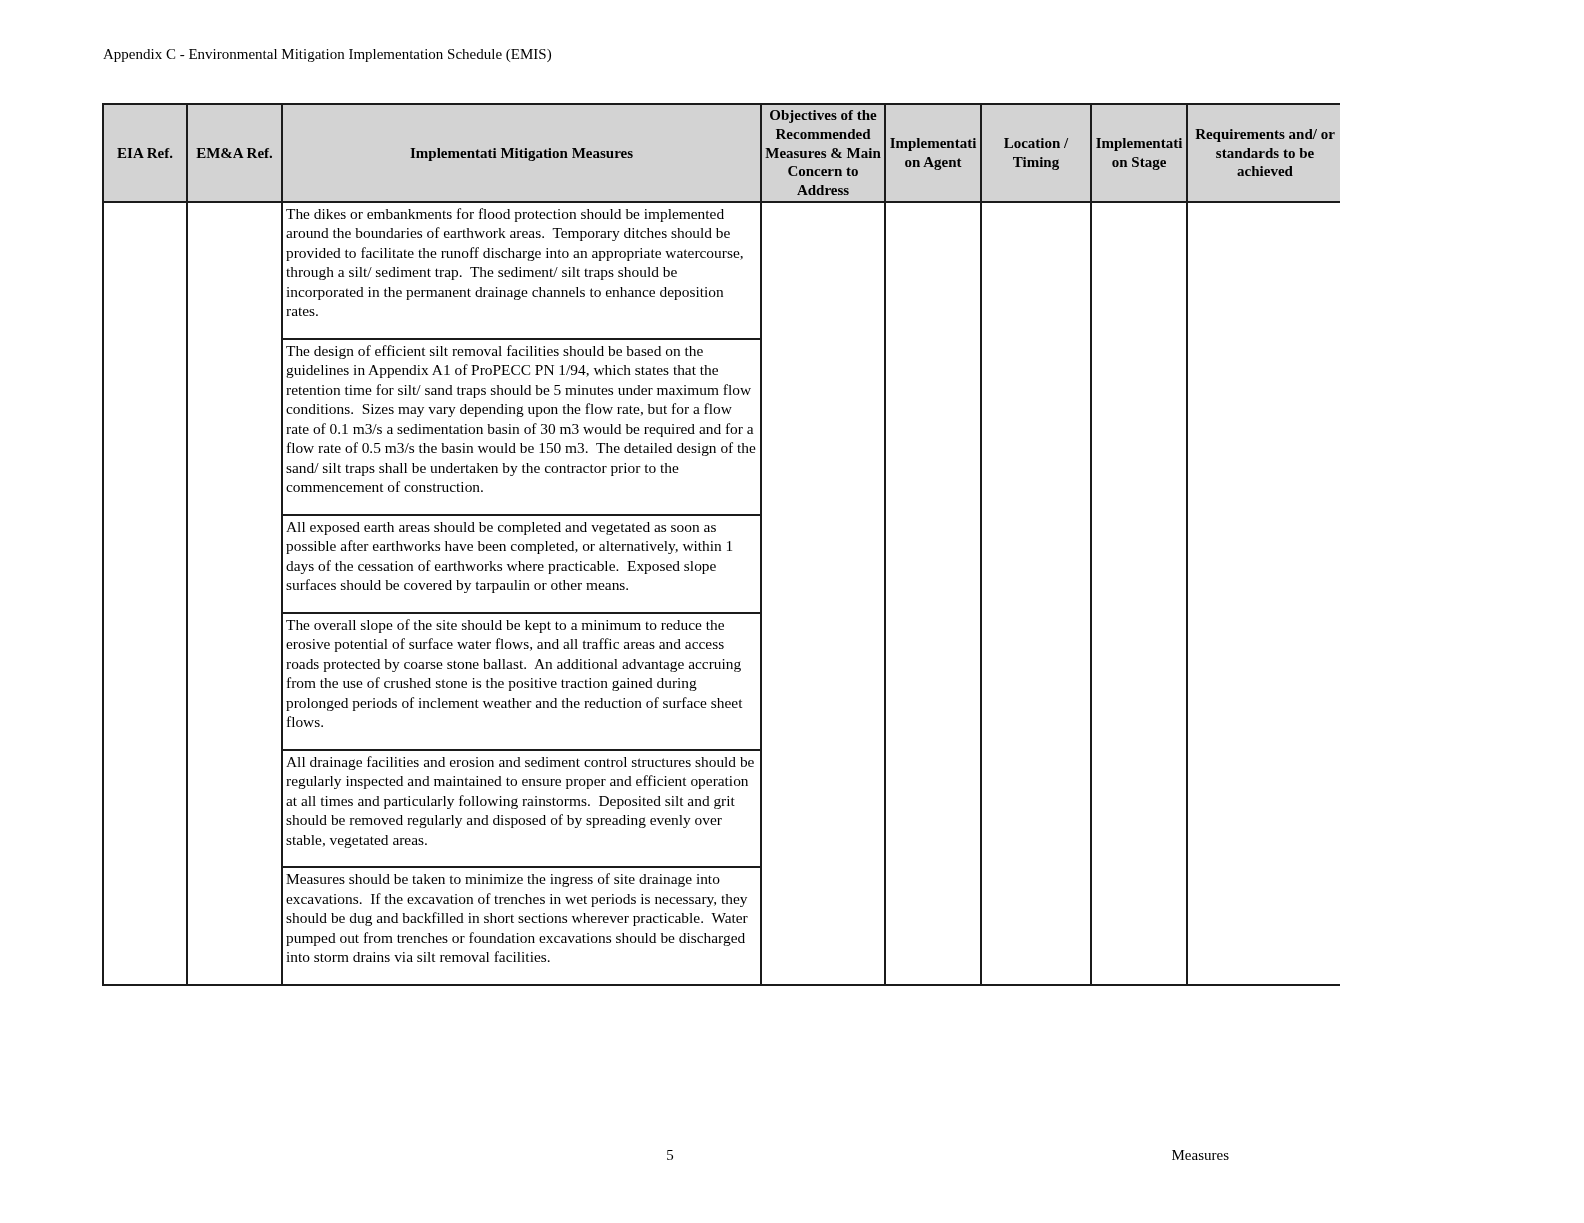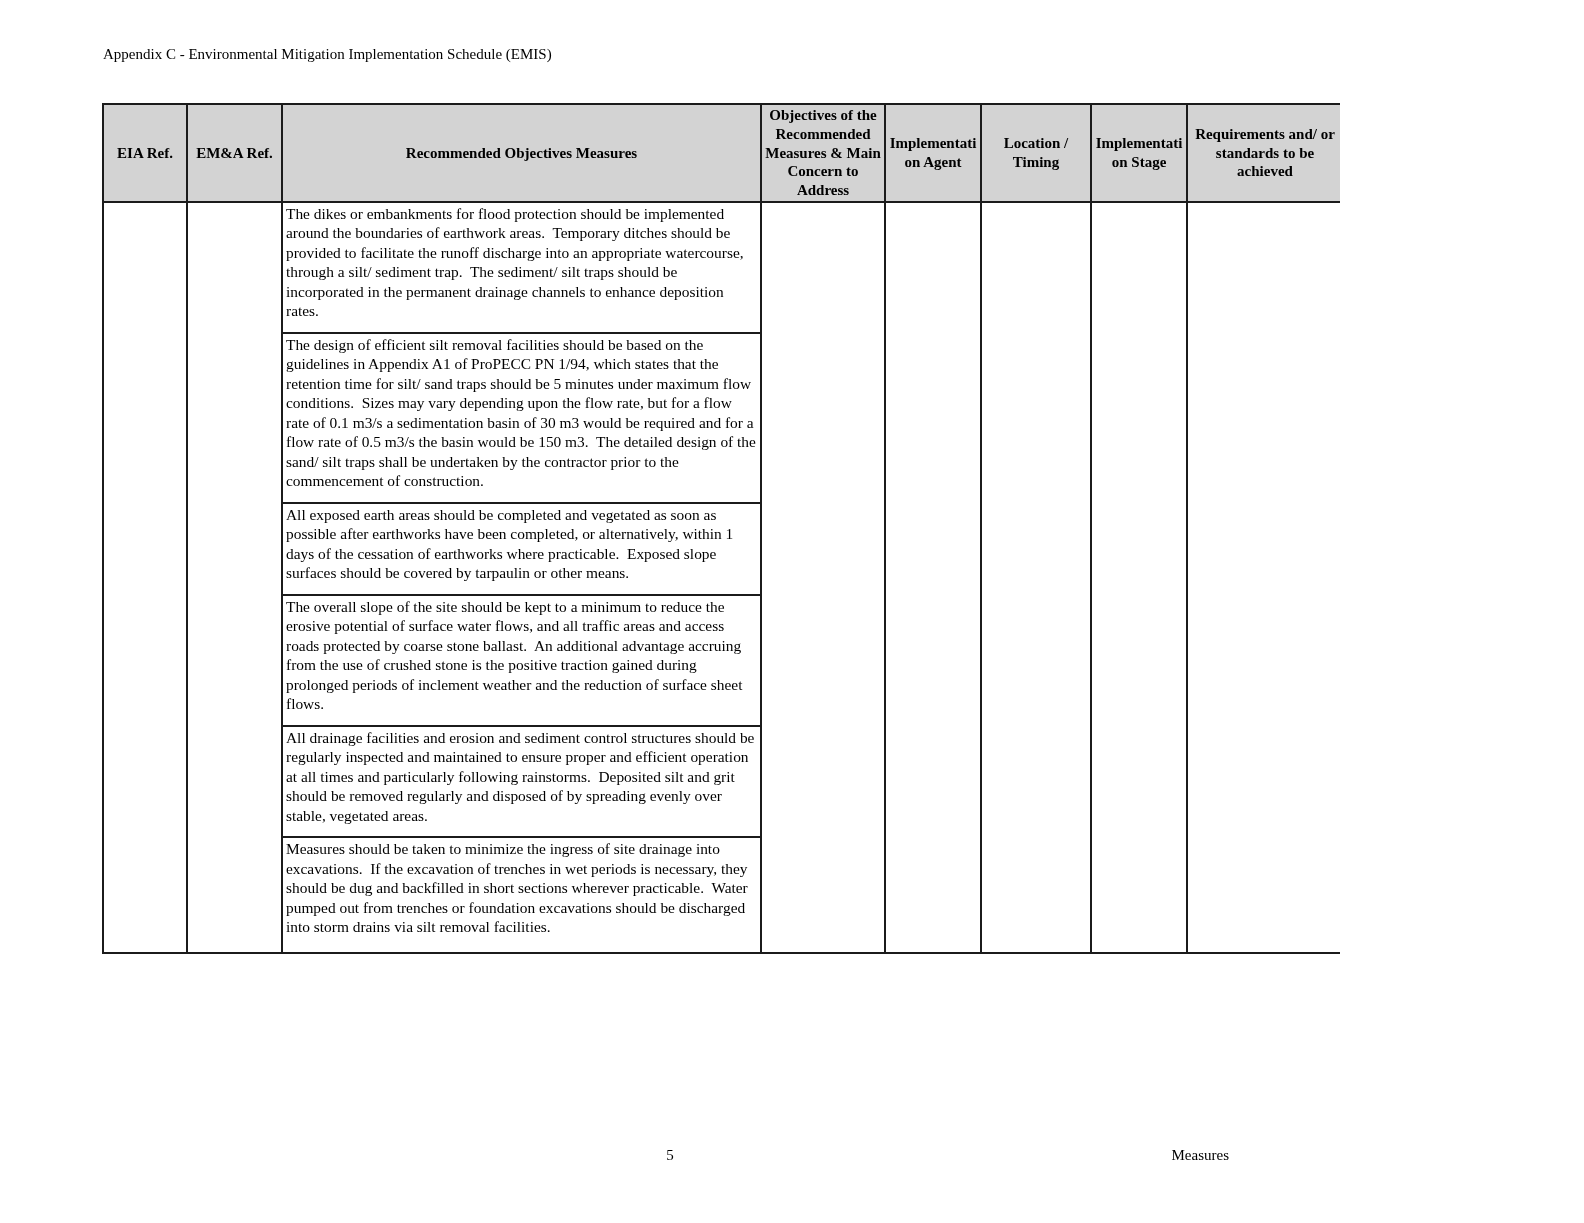--- a/index.html
+++ b/index.html
@@ -41,21 +41,21 @@
     text-align: center;
     vertical-align: middle;
     white-space: pre-line;
     padding: 1px 0;
   }
   td.measure-cell {
     font-size: 15.4px;
     line-height: 19.5px;
     text-align: left;
     vertical-align: top;
-    padding: 1px 4px 11px 3px;
+    padding: 1px 4px 17px 3px;
     white-space: pre-wrap;
   }
   td.status-cell {
     font-size: 15px;
     text-align: center;
     vertical-align: top;
     padding: 1px 2px;
   }
   td.blank-cell { background: #ffffff; }
   .footer-page-number {
@@ -90,21 +90,21 @@
       <col style="width:96px">
       <col style="width:110px">
       <col style="width:96px">
       <col style="width:156px">
       <col style="width:123px">
     </colgroup>
     <thead>
       <tr style="height:97px">
         <th>EIA Ref.</th>
         <th>EM&amp;A Ref.</th>
-        <th>Recommended Objectives Measures</th>
+        <th>Implementati Mitigation Measures</th>
         <th>Objectives of the
 Recommended
 Measures &amp; Main
 Concern to
 Address</th>
         <th>Implementati
 on Agent</th>
         <th>Location /
 Timing</th>
         <th>Implementati

